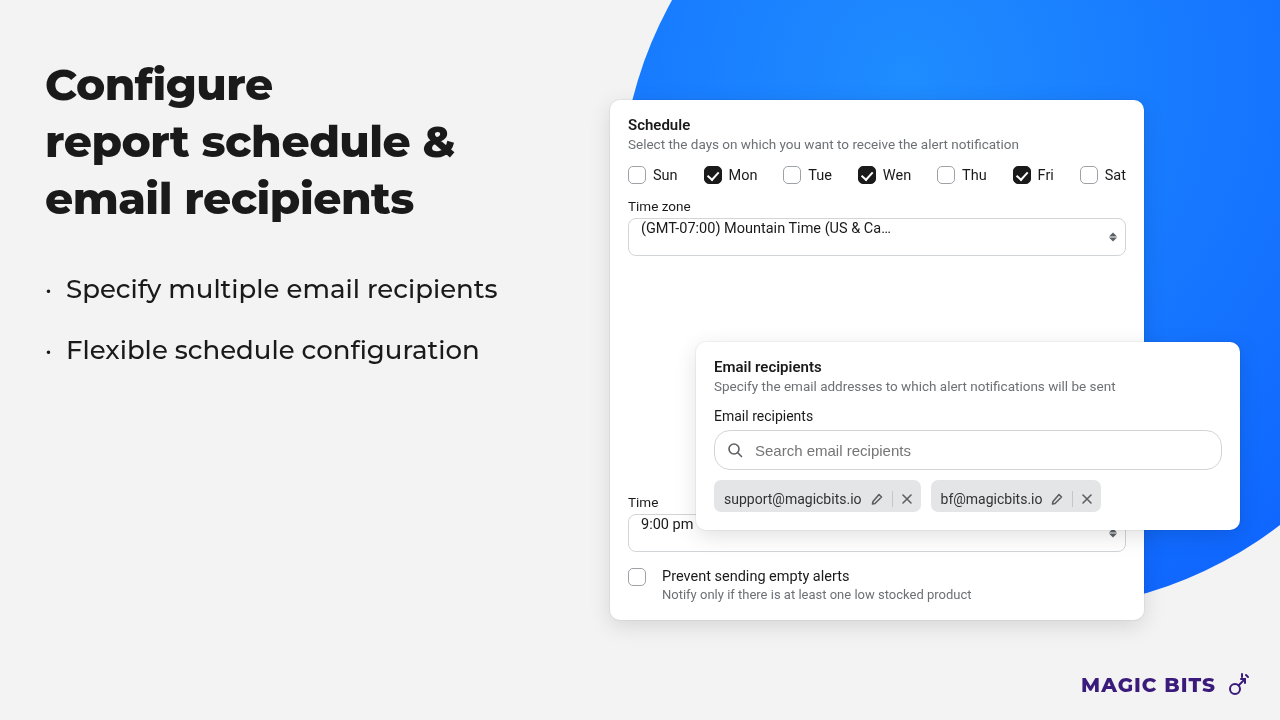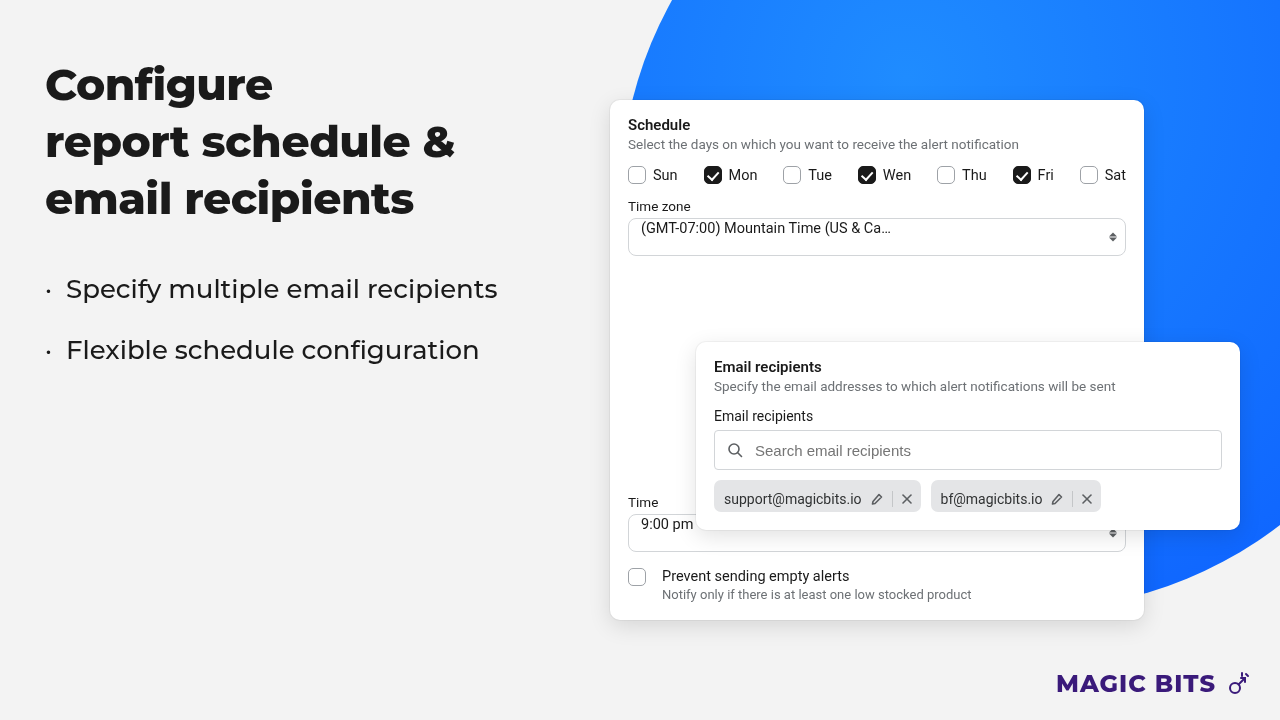--- a/index.html
+++ b/index.html
@@ -98,21 +98,21 @@
 
   .prevent { display:flex; gap:16px; align-items:flex-start; margin-top:16px; }
   .prevent .texts .t1 { font-size:14.5px; }
   .prevent .texts .t2 { font-size:13px; color:var(--muted); margin-top:2px; }
 
   
   #recipients-card { left: 696px; top: 342px; width: 544px; }
   .label2 { font-size:14px; margin: 6px 0 6px 0; }
   .search {
     display:flex; align-items:center; gap:10px;
-    border:1px solid var(--border); border-radius:4px;
+    border:1px solid var(--border); border-radius:16px;
     height:40px; padding:0 12px; margin-bottom:10px;
   }
   .search input {
     border:none; outline:none; flex:1; font-size:15px; background:transparent;
   }
   .chips { display:flex; gap:10px; flex-wrap:wrap; }
   .chip {
     background: var(--bg-chip);
     border-radius: 7px;
     padding: 11px 8px 5px 10px;
@@ -122,21 +122,21 @@
   .chip .sep { width:1px; height:16px; background:#c4c6c8; }
   .icon { display:inline-flex; }
 
   
   .brand {
     position:absolute; right:30px; bottom:22px;
     display:flex; align-items:center; gap:8px;
     color: var(--magic);
     font-weight: 800; letter-spacing: 1px;
     font-family: Montserrat, "Segoe UI", Roboto, Helvetica, Arial, sans-serif;
-    font-size: 24px;
+    font-size: 20px;
   }
   .brand svg { display:block; }
 
   
   .stroke { stroke:#5c5f62; stroke-width:1.6; fill:none; stroke-linecap:round; stroke-linejoin:round; }
 </style>
 </head>
 <body>
 
 <div class="circle"></div>

